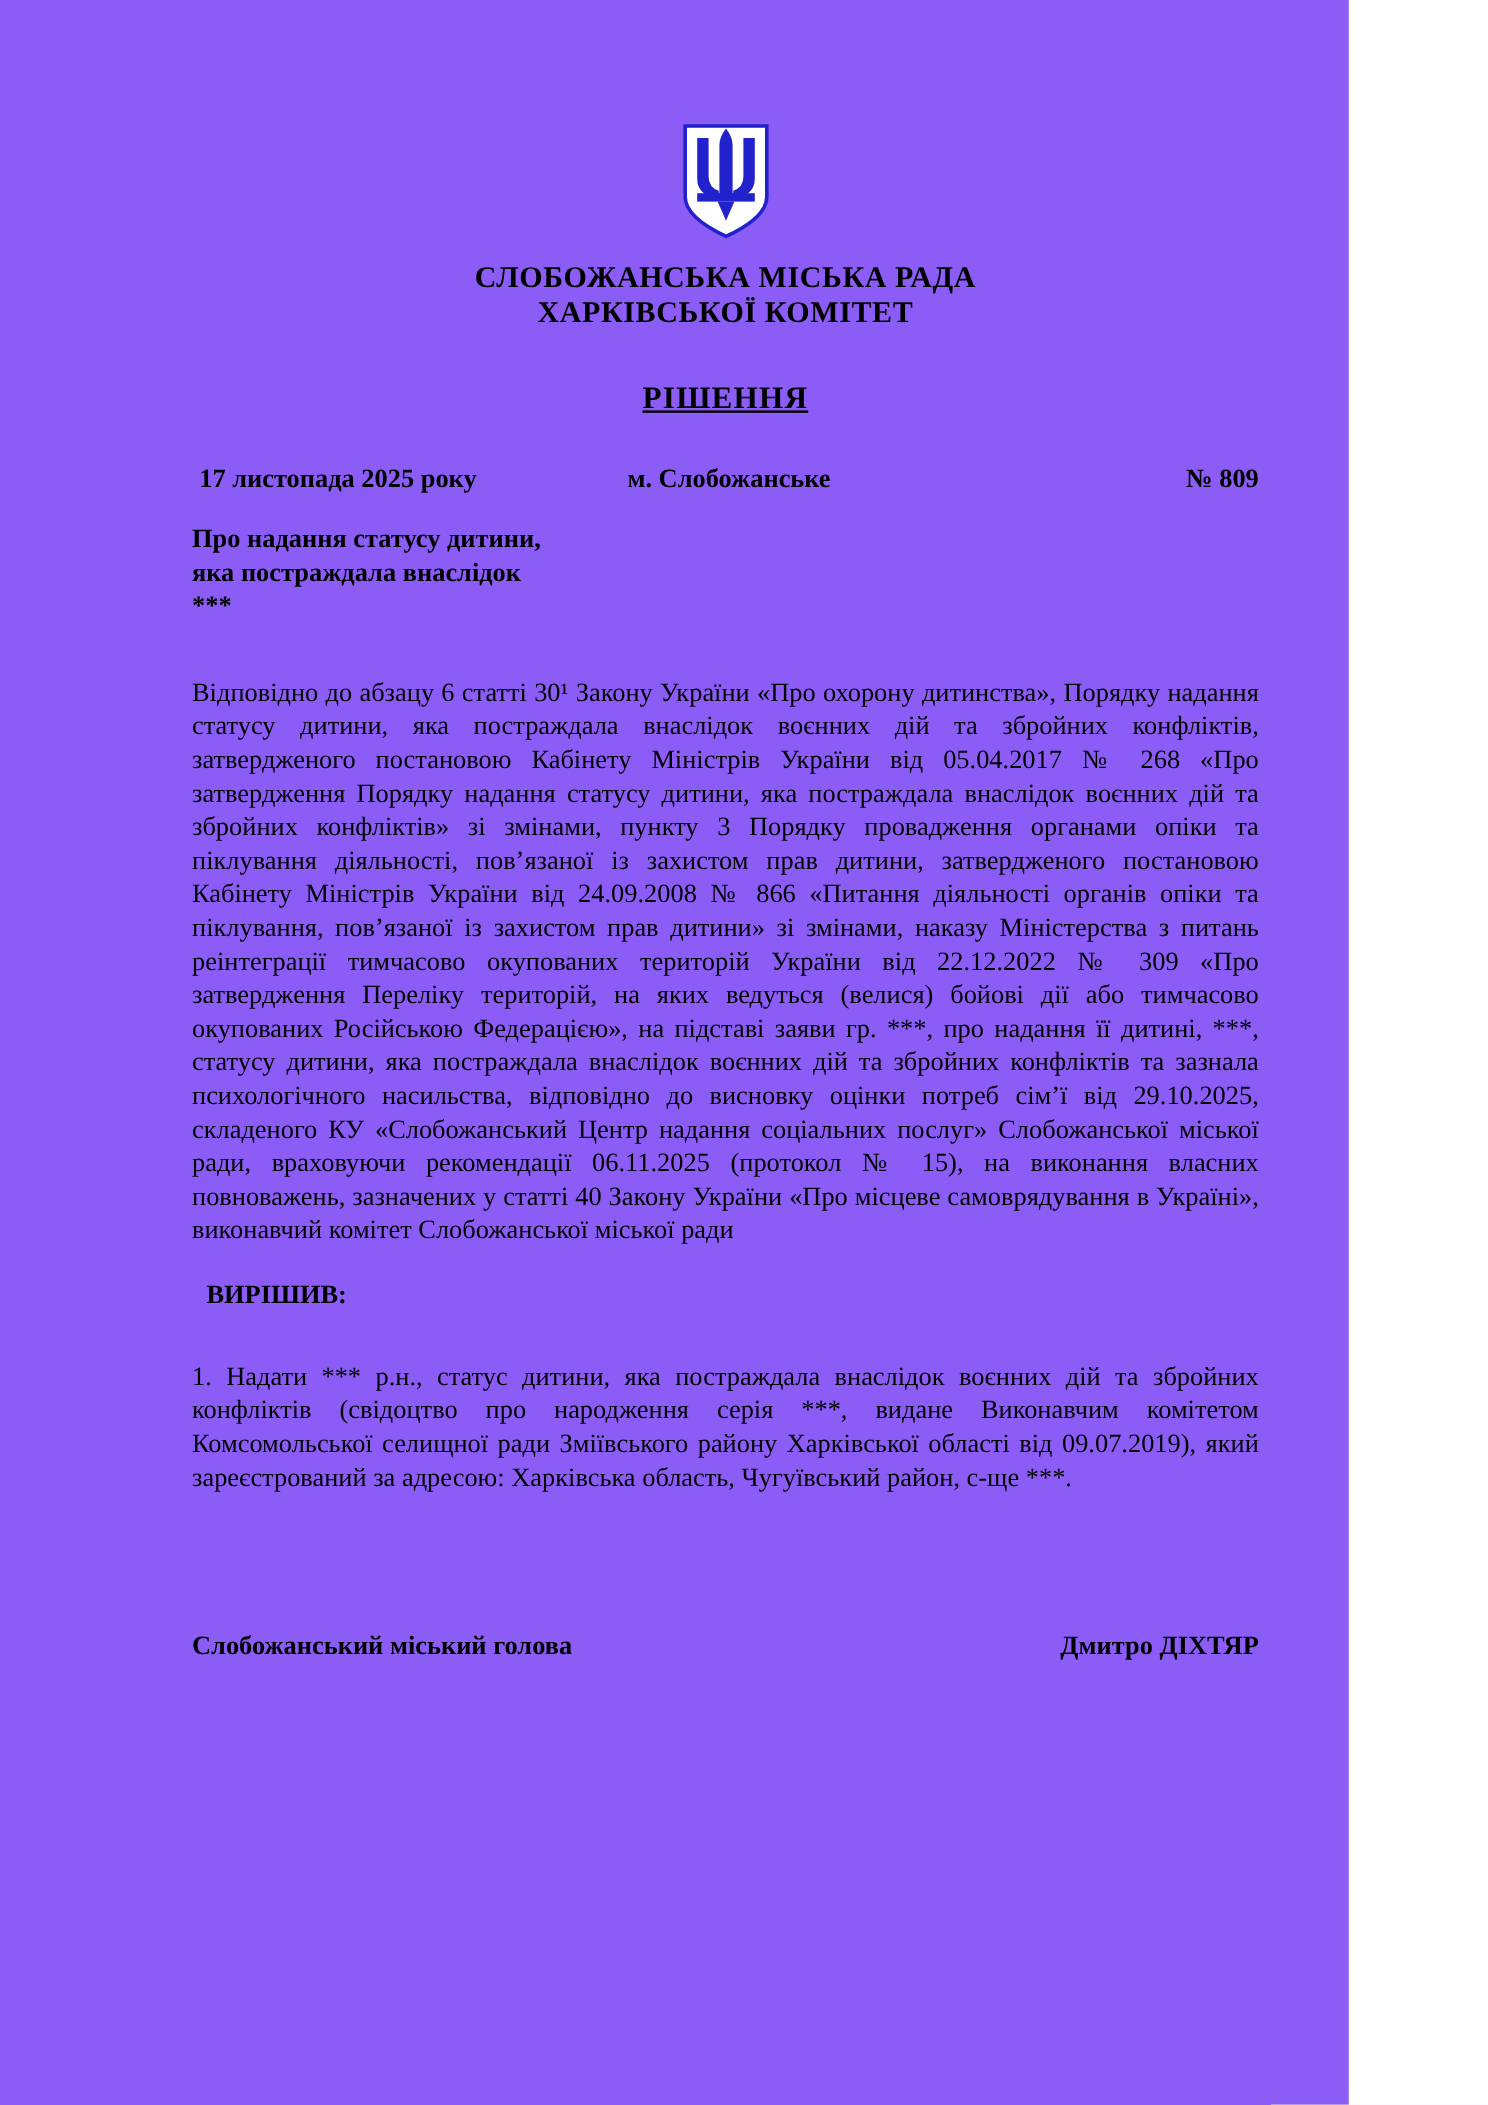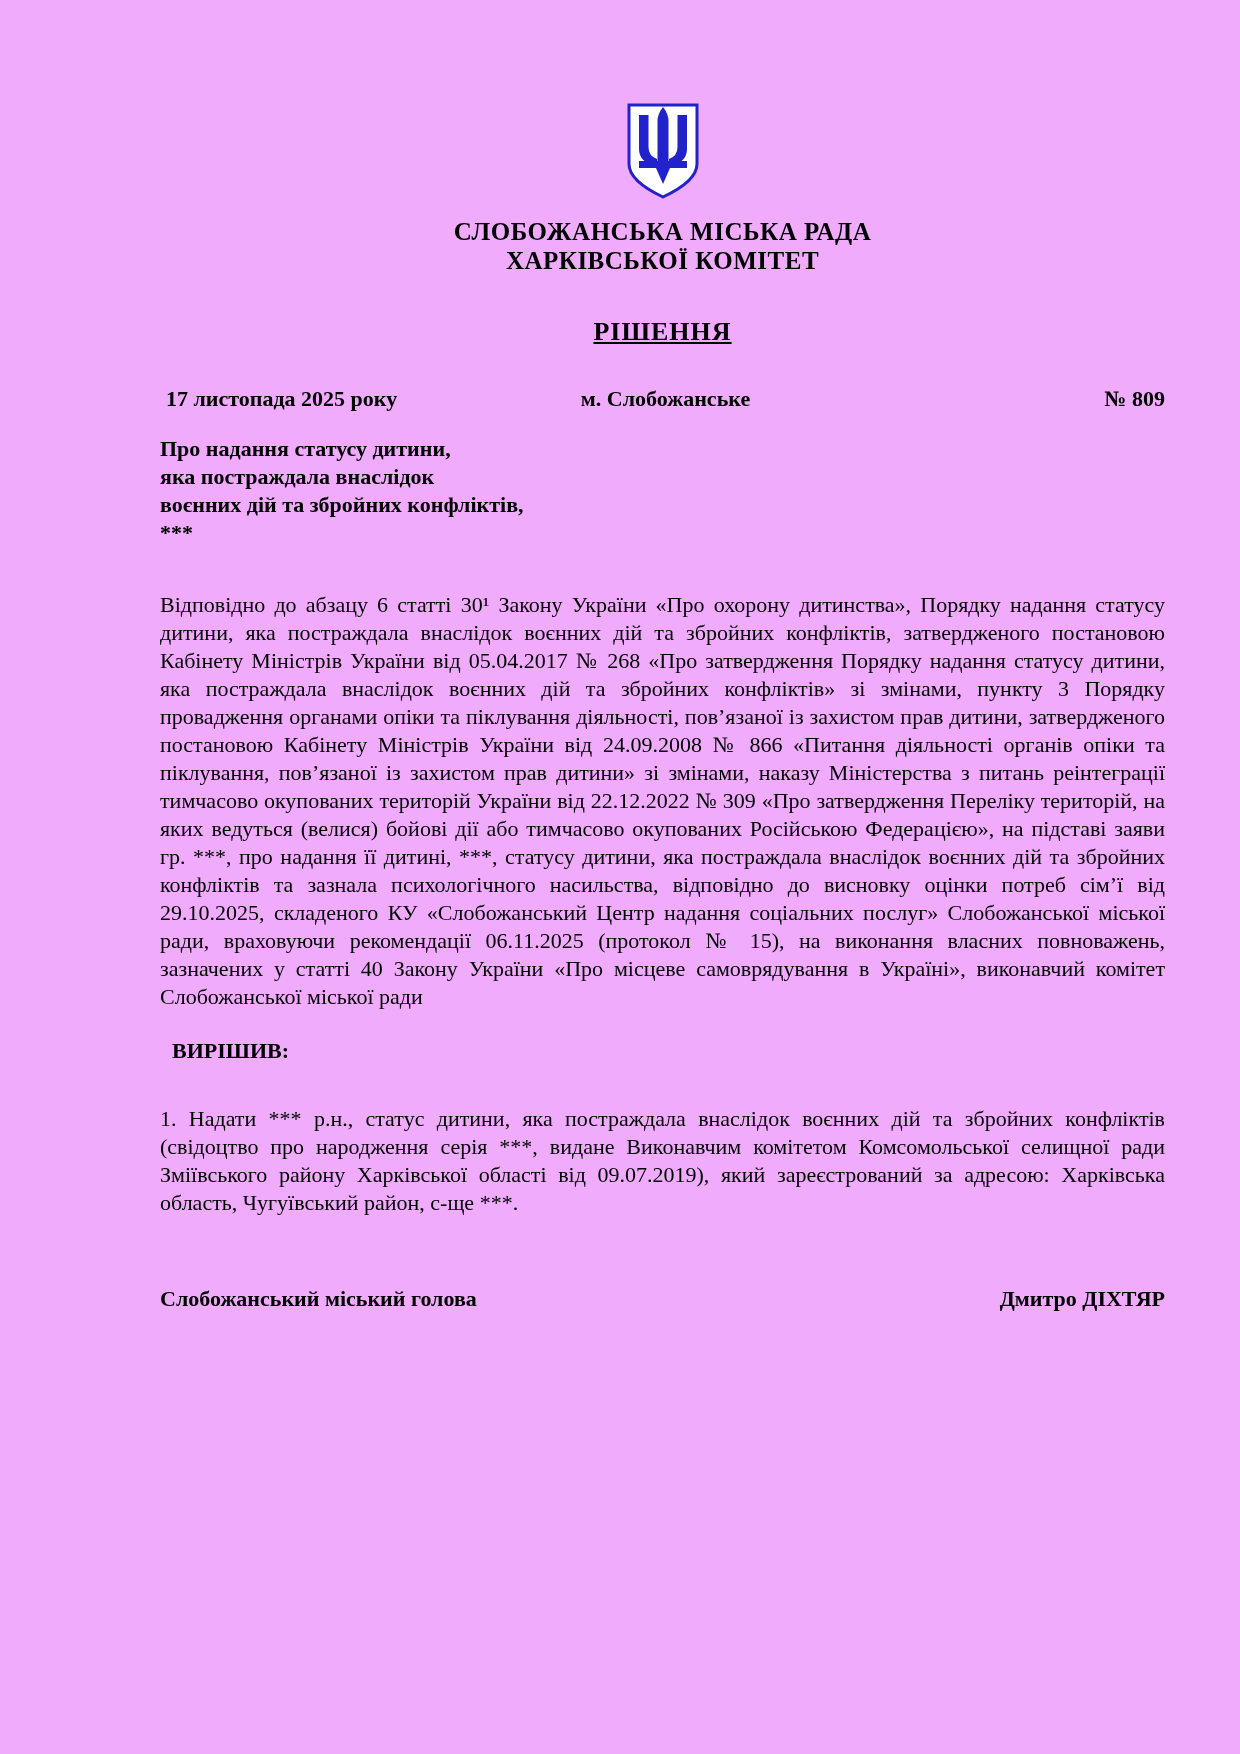--- a/index.html
+++ b/index.html
@@ -2,25 +2,25 @@
 <html><head>
 <meta charset="utf-8">
 <style>
   html, body {
     margin: 0;
     padding: 0;
     background: #ffffff;
   }
   .page {
     position: relative;
-    width: 1240px;
+    width: 1124px;
     height: 1754px;
     box-sizing: border-box;
     padding: 102px 75px 28px 160px;
-    background: #f0abfc;
+    background: #8b5cf6;
     color: #000000;
     font-family: "Liberation Serif", "DejaVu Serif", serif;
     font-size: 22px;
     line-height: 28px;
     overflow: hidden;
   }
   .head-center {
     text-align: center;
   }
   .emblem-svg {
@@ -65,21 +65,21 @@
   }
   .items { margin-top: 40px; }
   .items p {
     margin: 0;
     text-align: justify;
   }
   .sig-row {
     display: flex;
     justify-content: space-between;
     align-items: baseline;
-    margin-top: 68px;
+    margin-top: 112px;
     font-weight: bold;
   }
 </style>
 </head>
 <body>
 
 <div class="page">
 
   <div class="head-center">
     <svg class="emblem-svg" width="74" height="98" viewBox="0 0 74 98" xmlns="http://www.w3.org/2000/svg">
@@ -101,21 +101,20 @@
 
   <div class="meta-row">
     <span class="meta-left">17 листопада 2025 року</span>
     <span class="meta-center">м. Слобожанське</span>
     <span class="meta-right">№ 809</span>
   </div>
 
   <div class="subject">
     <div>Про надання статусу дитини,</div>
     <div>яка постраждала внаслідок</div>
-    <div>воєнних дій та збройних конфліктів,</div>
     <div>***</div>
   </div>
 
   <p class="preamble">Відповідно до абзацу 6 статті 30¹ Закону України «Про охорону дитинства», Порядку надання статусу дитини, яка постраждала внаслідок воєнних дій та збройних конфліктів, затвердженого постановою Кабінету Міністрів України від 05.04.2017 № 268 «Про затвердження Порядку надання статусу дитини, яка постраждала внаслідок воєнних дій та збройних конфліктів» зі змінами, пункту 3 Порядку провадження органами опіки та піклування діяльності, пов’язаної із захистом прав дитини, затвердженого постановою Кабінету Міністрів України від 24.09.2008 № 866 «Питання діяльності органів опіки та піклування, пов’язаної із захистом прав дитини» зі змінами, наказу Міністерства з питань реінтеграції тимчасово окупованих територій України від 22.12.2022 № 309 «Про затвердження Переліку територій, на яких ведуться (велися) бойові дії або тимчасово окупованих Російською Федерацією», на підставі заяви гр. ***, про надання її дитині, ***, статусу дитини, яка постраждала внаслідок воєнних дій та збройних конфліктів та зазнала психологічного насильства, відповідно до висновку оцінки потреб сім’ї від 29.10.2025, складеного КУ «Слобожанський Центр надання соціальних послуг» Слобожанської міської ради, враховуючи рекомендації 06.11.2025 (протокол № 15), на виконання власних повноважень, зазначених у статті 40 Закону України «Про місцеве самоврядування в Україні», виконавчий комітет Слобожанської міської ради</p>
 
   <p class="resolved">ВИРІШИВ:</p>
 
   <div class="items">
     <p>1. Надати *** р.н., статус дитини, яка постраждала внаслідок воєнних дій та збройних конфліктів (свідоцтво про народження серія ***, видане Виконавчим комітетом Комсомольської селищної ради Зміївського району Харківської області від 09.07.2019), який зареєстрований за адресою: Харківська область, Чугуївський район, с-ще ***.</p>
   </div>

